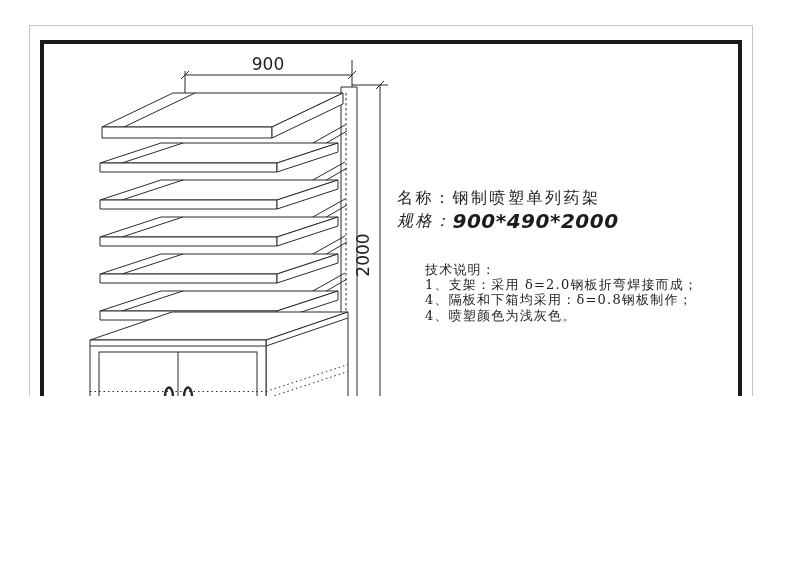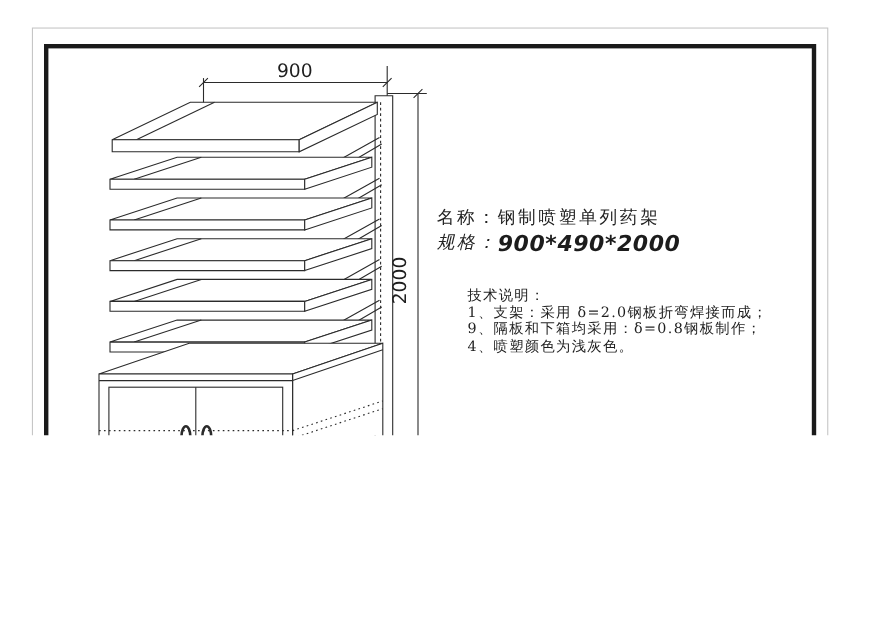--- a/index.html
+++ b/index.html
@@ -136,16 +136,16 @@
 
   <div class="textblock name-line">名称：钢制喷塑单列药架</div>
 
   <div class="textblock spec-line">
     <span class="spec-label">规格：</span><span class="spec-value">900*490*2000</span>
   </div>
 
   <div class="textblock tech-block">
     <div>技术说明：</div>
     <div>1、支架：采用 δ=2.0钢板折弯焊接而成；</div>
-    <div>9、隔板和下箱均采用：δ=0.8钢板制作；</div>
+    <div>4、隔板和下箱均采用：δ=0.8钢板制作；</div>
     <div>4、喷塑颜色为浅灰色。</div>
   </div>
 </div>
 
 </body></html>

